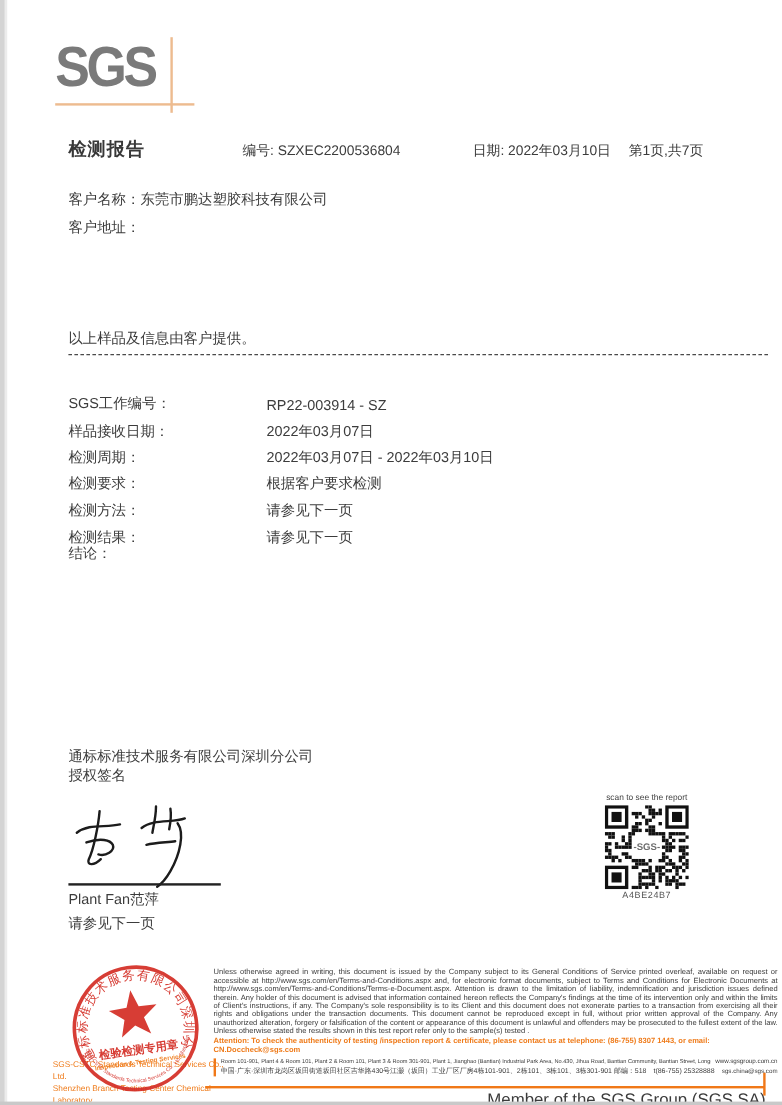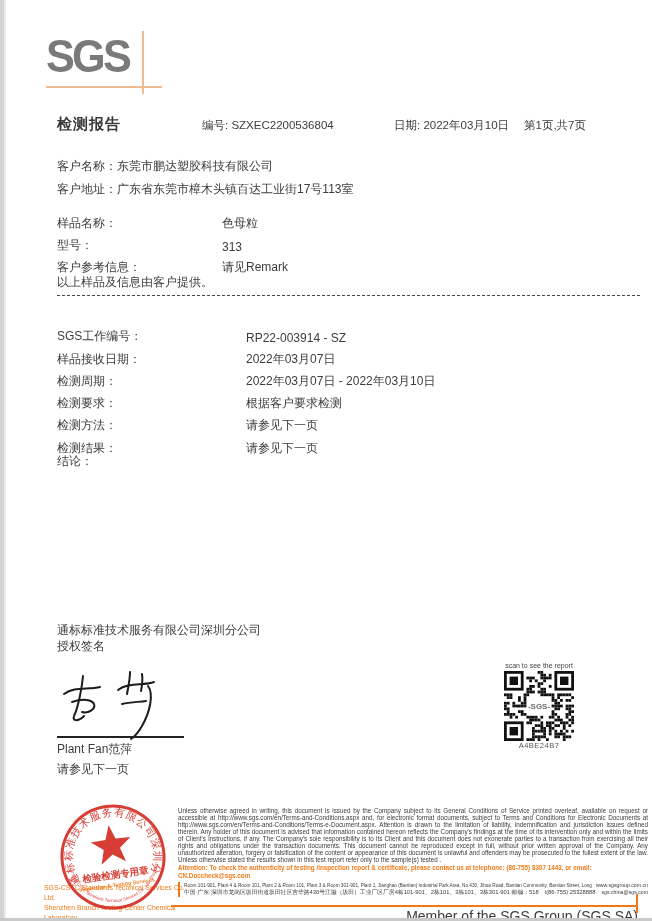--- a/index.html
+++ b/index.html
@@ -29,21 +29,21 @@
   
   .rows { position:absolute; left:57px; font-size:12px; color:#3c3c3c; }
   .row  { display:flex; align-items:flex-end; }
   .lbl  { flex:none; }
   .client-rows .row { height:23px; }
   .client-rows .lbl { width:60px; }
   .sample-rows .row { height:22px; }
   .sample-rows .lbl, .work-rows .lbl, .concl .lbl { width:165px; }
   .sample-note { position:absolute; left:57px; top:274px; font-size:12px; }
   .dashline { position:absolute; left:57px; top:295px; width:583px; border-top:1px dashed #4a4a4a; }
-  .work-rows .row { height:22.3px;gap:24px; }
+  .work-rows .row { height:22.3px; }
   .concl { position:absolute; left:57px; top:453px; display:flex; font-size:12px; }
   .concl .txt { width:424px; line-height:19px; text-align:justify; }
 
   
   .company   { position:absolute; left:57px; top:622px; font-size:12px; line-height:16px; }
   .sig-svg   { position:absolute; left:58px; top:664px; }
   .sig-line  { position:absolute; left:57px; top:736px; width:127px; height:2px; background:#222; }
   .sig-name  { position:absolute; left:57px; top:741px; font-size:12px; }
   .sig-title { position:absolute; left:57px; top:761px; font-size:12px; }
 
@@ -94,38 +94,23 @@
   </div>
   <div class="meta meta-page">第1页,共7页</div>
 
   <div class="rows client-rows" style="top:152px;">
     <div class="row">
       <span class="lbl">客户名称：</span>
       <span>东莞市鹏达塑胶科技有限公司</span>
     </div>
     <div class="row">
       <span class="lbl">客户地址：</span>
-      <span>广东省东莞市樟木头镇百达工业街17号113室</span>
-    </div>
-  </div>
-
-  <div class="rows sample-rows" style="top:210px;">
-    <div class="row">
-      <span class="lbl">样品名称：</span>
-      <span>色母粒</span>
-    </div>
-    <div class="row">
-      <span class="lbl">型号：</span>
-      <span>313</span>
-    </div>
-    <div class="row">
-      <span class="lbl">客户参考信息：</span>
-      <span>请见Remark</span>
-    </div>
-  </div>
+    </div>
+  </div>
+
   <div class="sample-note">以上样品及信息由客户提供。</div>
 
   <div class="dashline"></div>
 
   <div class="rows work-rows" style="top:323px;">
     <div class="row">
       <span class="lbl">SGS工作编号：</span>
       <span>RP22-003914 - SZ</span>
     </div>
     <div class="row">

